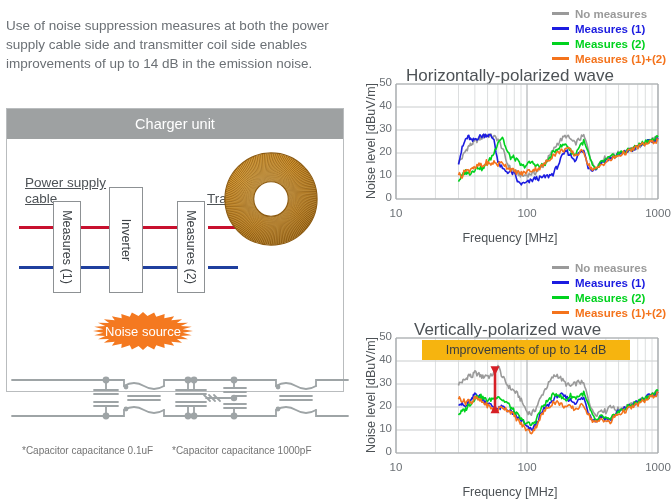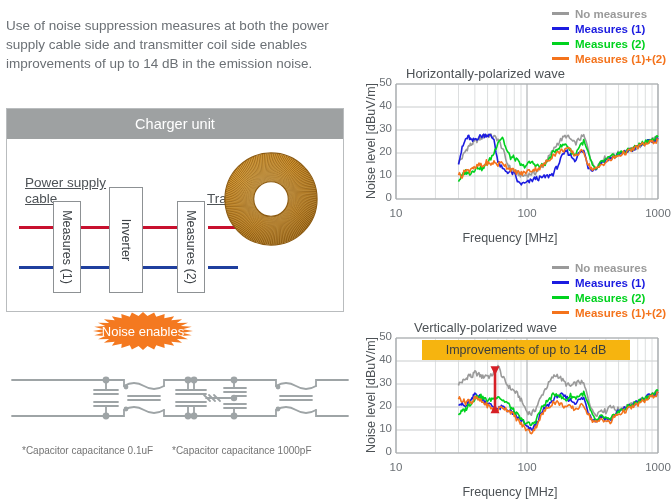--- a/index.html
+++ b/index.html
@@ -14,21 +14,21 @@
   .root{position:absolute;left:0;top:0;width:671px;height:504px;}
 
   
   #intro-text{
     position:absolute;left:6px;top:16px;width:330px;
     font-size:13.5px;line-height:19px;color:#6b7075;
   }
 
   
   #charger-panel{
-    position:absolute;left:6px;top:108px;width:338px;height:204px;
+    position:absolute;left:6px;top:108px;width:338px;height:284px;
     border:1px solid #b9bcbe;background:#ffffff;box-sizing:border-box;
   }
   #charger-header{
     position:absolute;left:0;top:0;width:100%;height:30px;
     background:#9ea1a2;color:#ffffff;font-size:14.5px;
     display:flex;align-items:center;justify-content:center;
   }
   #charger-body{position:absolute;left:0;top:30px;width:100%;height:217px;}
 
   .lbl{position:absolute;font-size:13.5px;color:#4d5256;line-height:16px;text-decoration:underline;}
@@ -79,21 +79,21 @@
   #chart-top{left:350px;top:0px;}
   #chart-bottom{left:350px;top:254px;}
 
   .legend{position:absolute;right:4px;top:6px;font-weight:bold;}
   .legend-row{
     display:flex;align-items:center;height:15px;font-size:11.5px;white-space:nowrap;
   }
   .legend-swatch{width:17px;height:3px;margin-right:6px;flex:0 0 auto;}
 
   .chart-caption{
-    position:absolute;font-size:13px;color:#4d5256;white-space:nowrap;
+    position:absolute;font-size:17px;color:#4d5256;white-space:nowrap;
   }
   .axis-y-title{
     position:absolute;font-size:12.5px;color:#4d5256;white-space:nowrap;
     transform-origin:0 0;transform:rotate(-90deg);
   }
   .axis-x-title{
     position:absolute;font-size:12.5px;color:#4d5256;white-space:nowrap;
     text-align:center;width:100%;
   }
   .tick{position:absolute;font-size:11.5px;color:#6b7075;white-space:nowrap;}
@@ -464,21 +464,21 @@
             </g>
         </g>
         <circle cx="50" cy="50" r="48" fill="none" stroke="#8c5a10" stroke-width="1.2"></circle>
         <circle cx="50" cy="50" r="18" fill="#ffffff" stroke="#8c5a10" stroke-width="1.2"></circle>
       </svg>
 
       <div id="noise-burst">
         <svg viewBox="0 0 104 40" style="position:absolute;left:0;top:0;width:104px;height:40px;">
           <polygon id="burst-poly" fill="#f47920" points="52.00,1.00 56.48,4.90 63.13,1.48 65.21,5.65 73.69,2.88 73.28,7.13 83.17,5.15 80.28,9.25 91.09,8.15 85.87,11.91 97.05,11.76 89.76,14.98 100.75,15.77 91.75,18.30 102.00,20.00 91.75,21.70 100.75,24.23 89.76,25.02 97.05,28.24 85.87,28.09 91.09,31.85 80.28,30.75 83.17,34.85 73.28,32.87 73.69,37.12 65.21,34.35 63.13,38.52 56.48,35.10 52.00,39.00 47.52,35.10 40.87,38.52 38.79,34.35 30.31,37.12 30.72,32.87 20.83,34.85 23.72,30.75 12.91,31.85 18.13,28.09 6.95,28.24 14.24,25.02 3.25,24.23 12.25,21.70 2.00,20.00 12.25,18.30 3.25,15.77 14.24,14.98 6.95,11.76 18.13,11.91 12.91,8.15 23.72,9.25 20.83,5.15 30.72,7.13 30.31,2.88 38.79,5.65 40.87,1.48 47.52,4.90"></polygon>
         </svg>
-        <div class="burst-label">Noise enables</div>
+        <div class="burst-label">Noise source</div>
       </div>
 
     </div>
   </div>
 
   <svg id="schematics" viewBox="0 0 338 60">
     <g stroke="#9ea4a6" stroke-width="1.8" fill="none" stroke-linecap="round">
 
       <path d="M6,12 H100 M6,48 H100"></path>
       <path d="M100,12 V22 M100,48 V38"></path>

